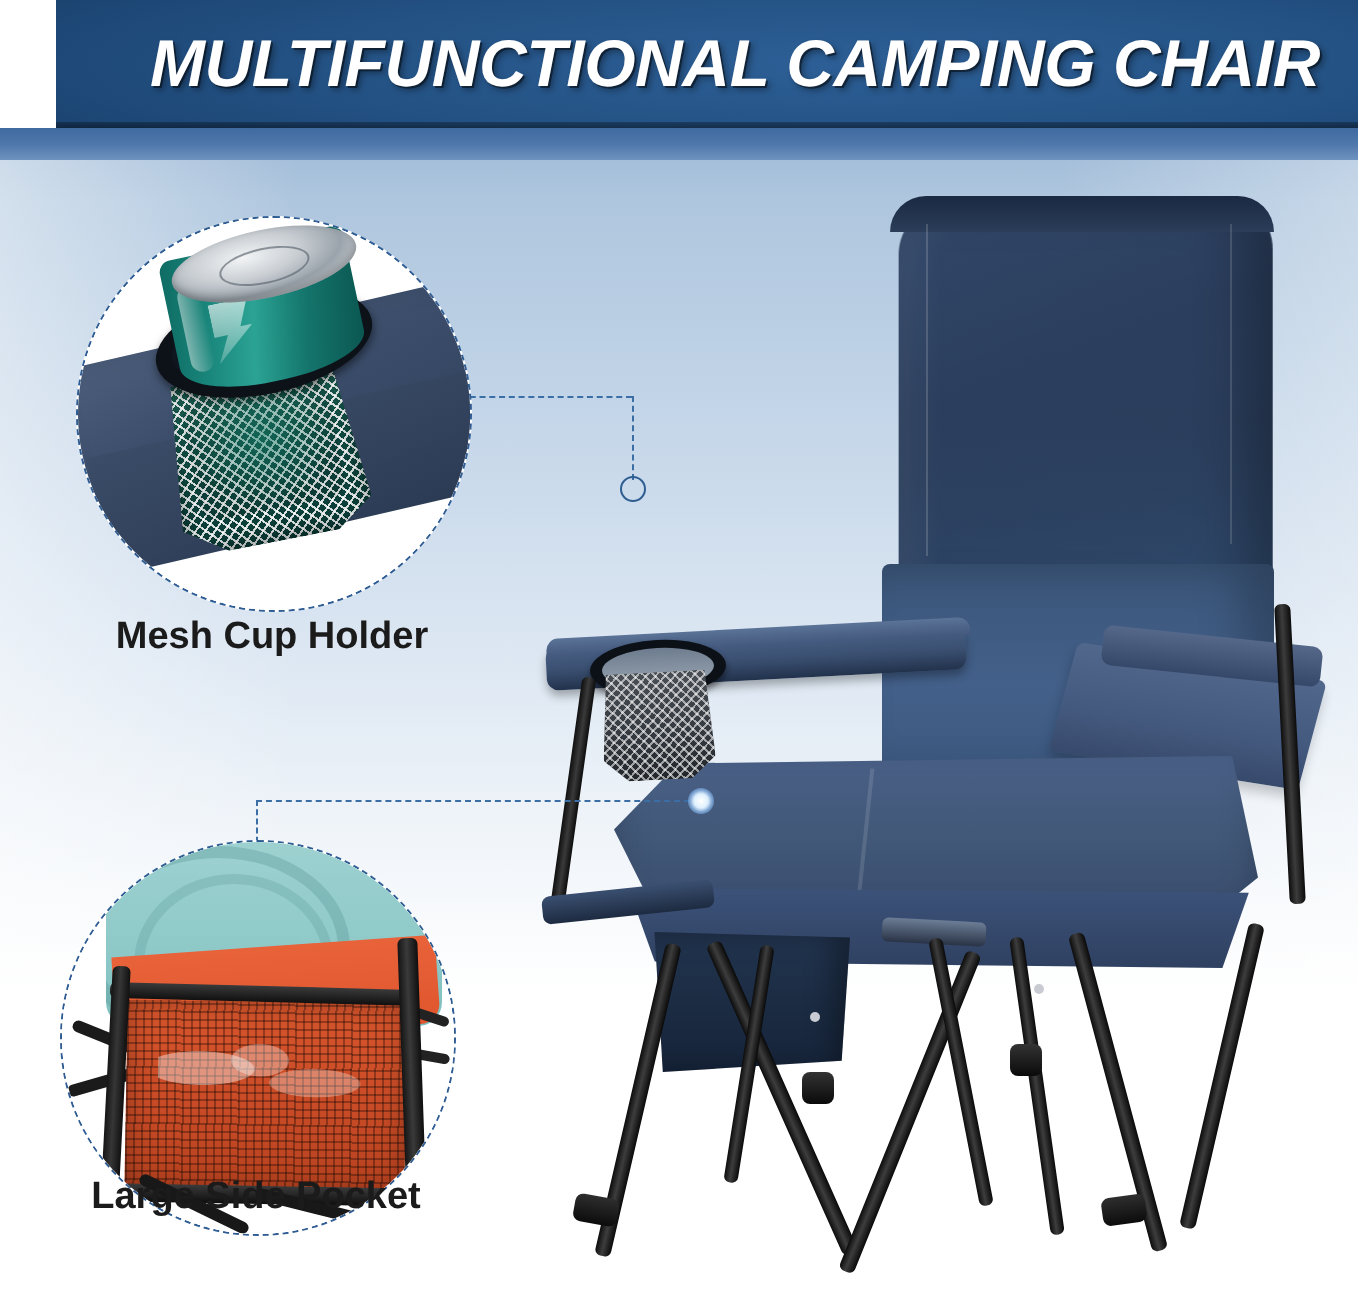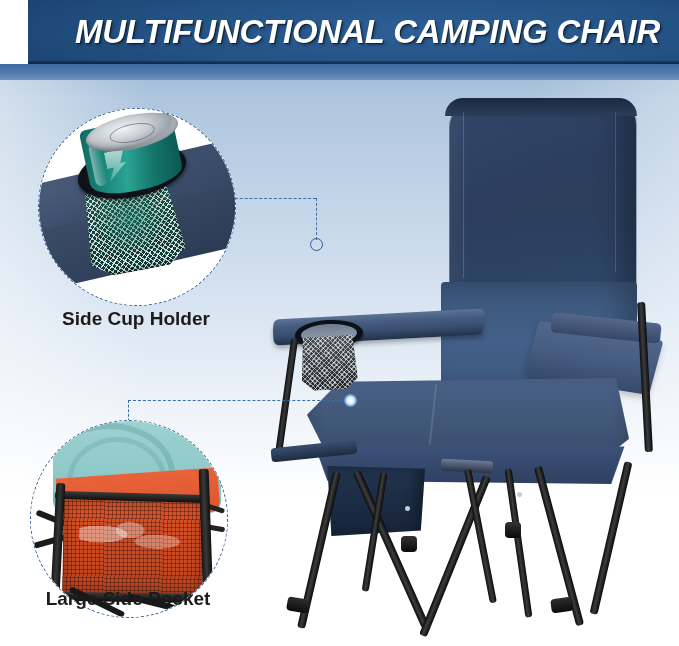--- a/index.html
+++ b/index.html
@@ -465,21 +465,21 @@
         <div class="c1-mesh"></div>
         <div class="c1-mesh-dark"></div>
         <div class="c1-ring"></div>
         <div class="c1-ring-in"></div>
         <div class="c1-can">
           <div class="c1-can-mark"></div>
         </div>
         <div class="c1-lid"></div>
       </div>
     </div>
-    <div class="callout-label" style="left:38px;top:308px;width:196px;">Side Cup Holder</div>
+    <div class="callout-label" style="left:38px;top:308px;width:196px;">Mesh Cup Holder</div>
   </div>
 
   <div class="callout">
     <div class="circle c2">
       <div class="c2-inner">
         <div class="c2-teal"></div>
         <div class="c2-orange-top"></div>
         <div class="c2-leg1"></div>
         <div class="c2-leg2"></div>
         <div class="c2-strap1"></div>

